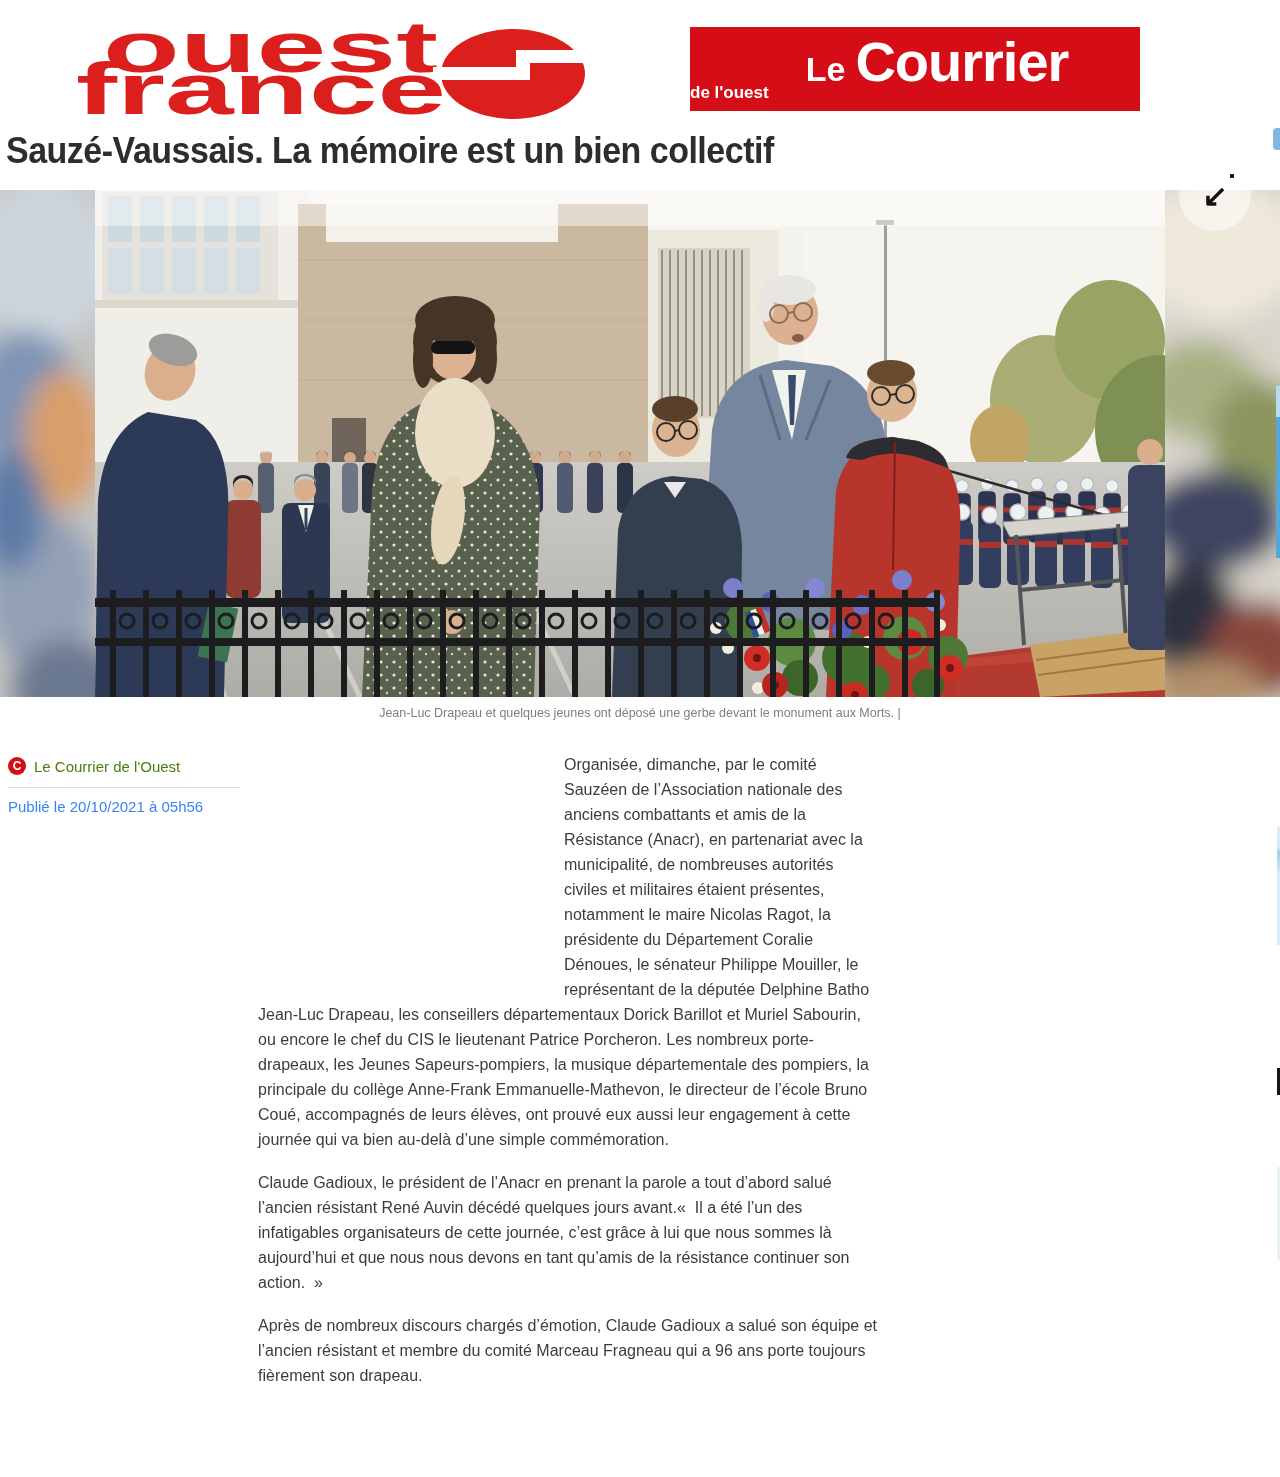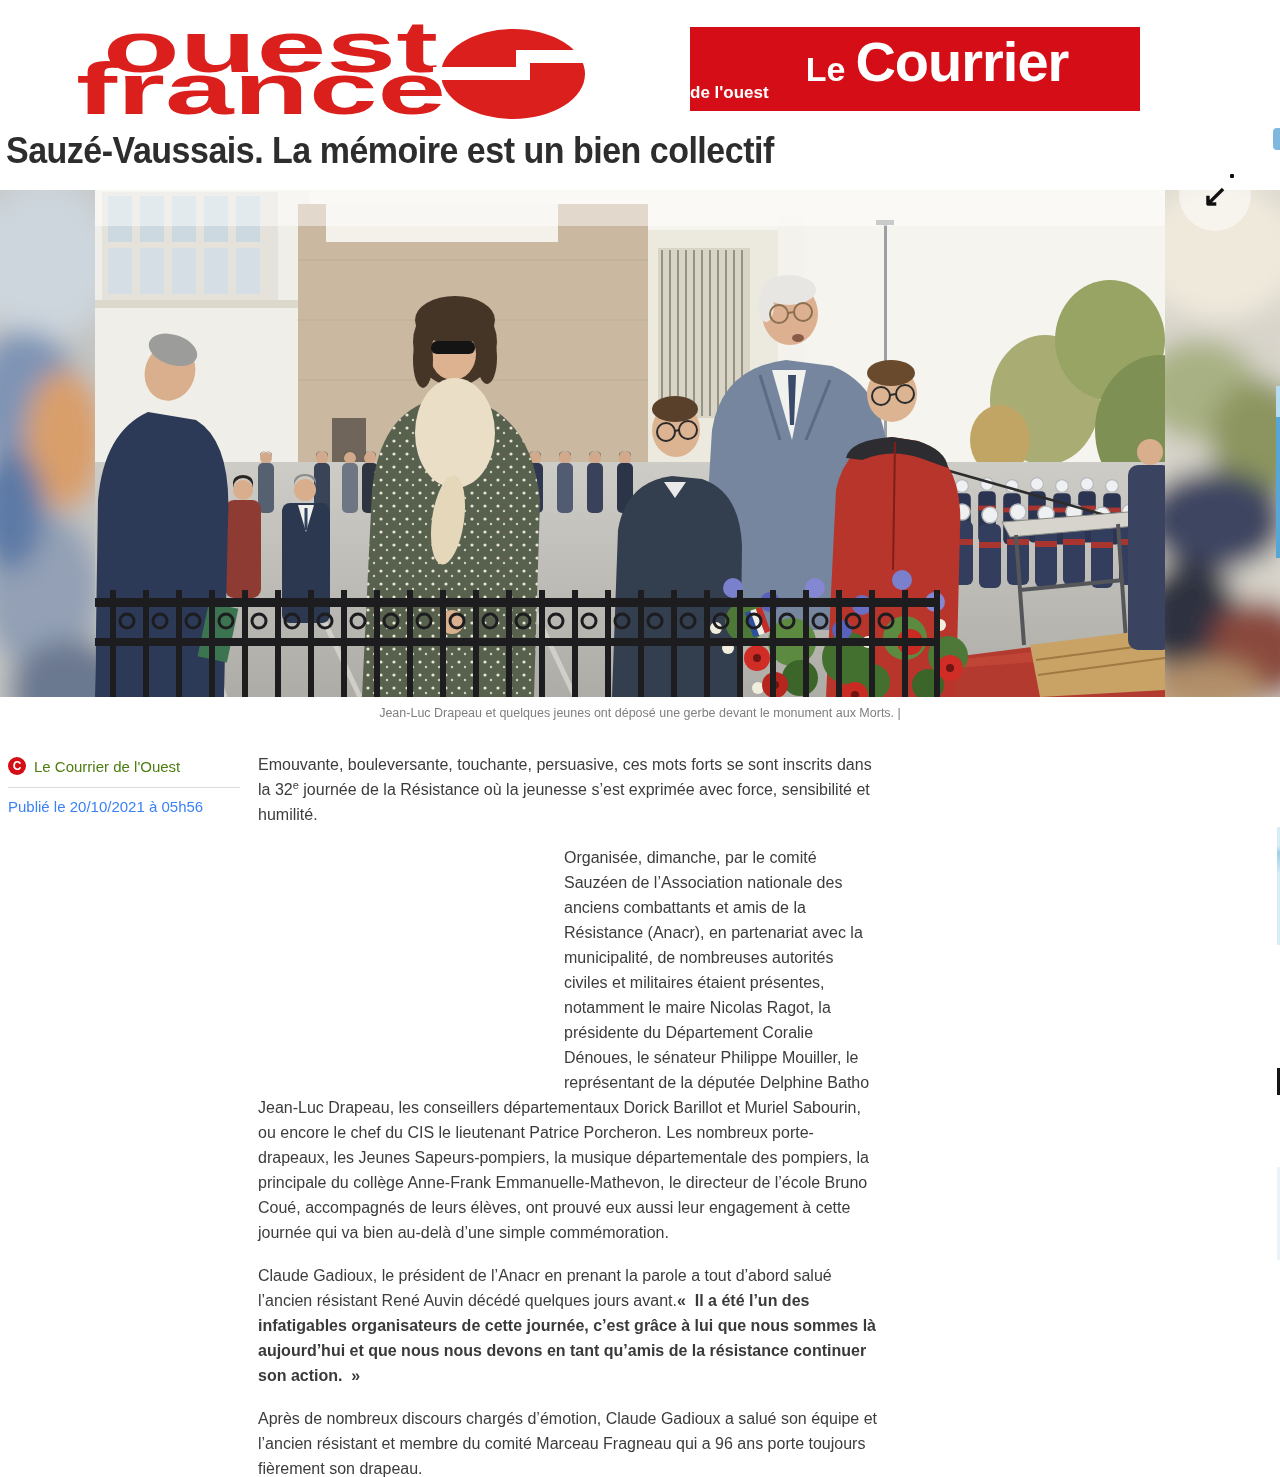--- a/index.html
+++ b/index.html
@@ -38,21 +38,21 @@
   .source{font-size:15px;color:#4d7c0f;}
   .byline hr{border:none;border-top:1px solid #dcdcdc;margin:12px 0 10px;}
   .pubdate{font-size:15px;color:#3b82f6;}
 
   
   .article{position:absolute;left:258px;top:752px;width:621px;font-size:16px;line-height:25px;color:#3c3c3c;}
   .article p{margin:0;}
   .article p + p{margin-top:18px;}
   .article sup{font-size:11px;line-height:0;vertical-align:super;}
   .ad-float{float:left;width:306px;height:250px;}
-  .quote{font-weight:700;color:#3a3a3a;}
+  .quote{font-weight:400;color:#3a3a3a;}
 
   
   .sliver{position:absolute;right:0;}
   #sl1{top:128px;width:7px;height:22px;background:#7fb8de;border-radius:4px 0 0 4px;}
   #sl2{top:386px;width:4px;height:172px;background:linear-gradient(#b5dcf0 0%,#b5dcf0 18%,#57a6d8 18%,#57a6d8 100%);}
   #sl3{top:827px;width:3px;height:118px;background:linear-gradient(#d7ecf7 0%,#d7ecf7 16%,#9fcfe9 22%,#d7ecf7 40%,#d7ecf7 100%);}
   #sl4{top:1068px;width:3px;height:27px;background:#151515;}
   #sl5{top:1167px;width:3px;height:93px;background:#e9f3f9;}
 </style>
 </head>
@@ -436,21 +436,20 @@
   <aside class="byline">
     <div class="source-row">
       <span class="badge">C</span>
       <span class="source">Le Courrier de l'Ouest</span>
     </div>
     <hr>
     <div class="pubdate">Publié le 20/10/2021 à 05h56</div>
   </aside>
 
   <article class="article">
-    <p><span>Emouvante, bouleversante, touchante, persuasive, ces mots forts se sont inscrits dans la 32</span><sup>e</sup><span> journée de la Résistance où la jeunesse s’est exprimée avec force, sensibilité et humilité.</span></p>
     <p><span class="ad-float"></span><span>Organisée, dimanche, par le comité Sauzéen de l’Association nationale des anciens combattants et amis de la Résistance (Anacr), en partenariat avec la municipalité, de nombreuses autorités civiles et militaires étaient présentes, notamment le maire Nicolas Ragot, la présidente du Département Coralie Dénoues, le sénateur Philippe Mouiller, le représentant de la députée Delphine Batho Jean-Luc Drapeau, les conseillers départementaux Dorick Barillot et Muriel Sabourin, ou encore le chef du CIS le lieutenant Patrice Porcheron. Les nombreux porte-drapeaux, les Jeunes Sapeurs-pompiers, la musique départementale des pompiers, la principale du collège Anne-Frank Emmanuelle-Mathevon, le directeur de l’école Bruno Coué, accompagnés de leurs élèves, ont prouvé eux aussi leur engagement à cette journée qui va bien au-delà d’une simple commémoration.</span></p>
     <p><span>Claude Gadioux, le président de l’Anacr en prenant la parole a tout d’abord salué l’ancien résistant René Auvin décédé quelques jours avant.</span><strong class="quote">«&nbsp; Il a été l’un des infatigables organisateurs de cette journée, c’est grâce à lui que nous sommes là aujourd’hui et que nous nous devons en tant qu’amis de la résistance continuer son action. &nbsp;»</strong></p>
     <p>Après de nombreux discours chargés d’émotion, Claude Gadioux a salué son équipe et l’ancien résistant et membre du comité Marceau Fragneau qui a 96 ans porte toujours fièrement son drapeau.</p>
   </article>
 
   <div class="sliver" id="sl1"></div>
   <div class="sliver" id="sl2"></div>
   <div class="sliver" id="sl3"></div>
   <div class="sliver" id="sl4"></div>
   <div class="sliver" id="sl5"></div>

